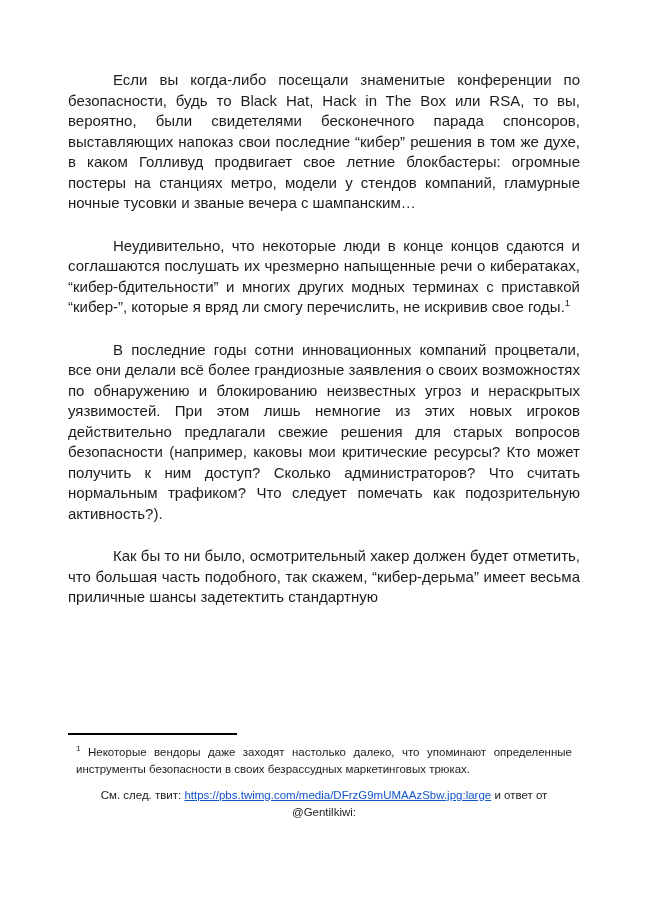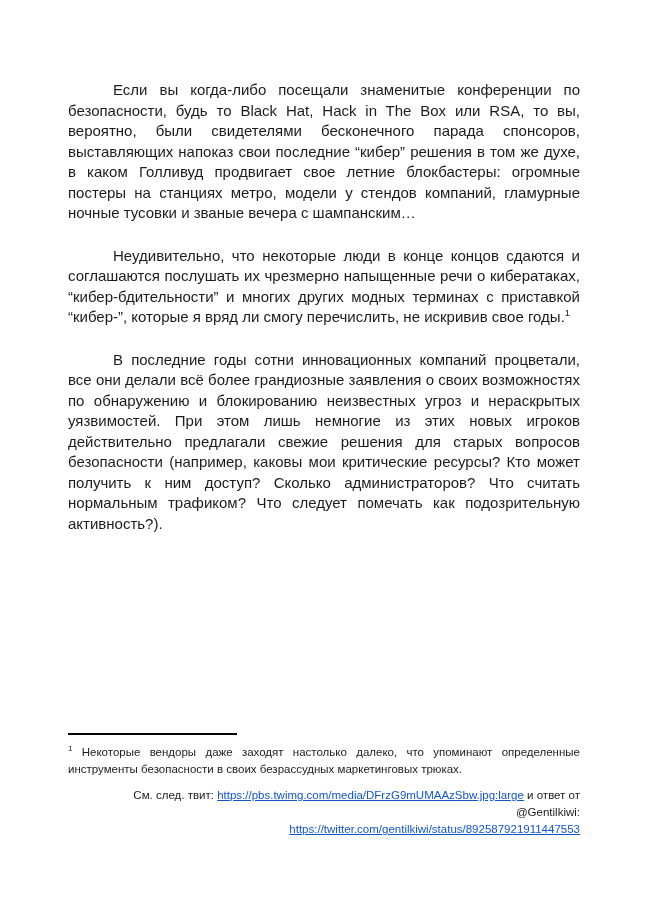--- a/index.html
+++ b/index.html
@@ -21,21 +21,21 @@
     width: 512px;
     height: 907px;
   }
   .body-text {
     position: absolute;
     left: 0;
     top: 62px;
     width: 512px;
   }
   .body-text p {
-    margin: 18px 0 22px 0;
+    margin: 8px 0 22px 0;
     font-size: 15px;
     line-height: 20.5px;
     color: #1c1c1c;
     text-align: justify;
     text-indent: 45px;
   }
   .body-text p sup {
     font-size: 9.5px;
     line-height: 0;
     vertical-align: super;
@@ -46,53 +46,54 @@
     top: 733px;
     width: 512px;
   }
   .footnote-separator {
     width: 169px;
     height: 0;
     border-top: 2px solid #000000;
     margin-bottom: 9px;
   }
   .footnote-area p {
-    margin: 0;
+    margin: 8px;
     font-size: 11.5px;
     line-height: 17px;
     color: #1c1c1c;
   }
   .footnote-text {
     text-align: justify;
   }
   .footnote-text sup {
     font-size: 8px;
     line-height: 0;
     vertical-align: super;
   }
   .footnote-links {
     margin-top: 9px !important;
-    text-align: right;
+    text-align: center;
   }
   a.fn-link {
     color: #1155cc;
     text-decoration: underline;
     cursor: pointer;
   }
 </style>
 </head>
 <body>
 
 <div class="page">
 
   <div class="body-text">
     <p><span>Если вы когда-либо посещали знаменитые конференции по безопасности, будь то Black Hat, Hack in The Box или RSA, то вы, вероятно, были свидетелями бесконечного парада спонсоров, выставляющих напоказ свои последние “кибер” решения в том же духе, в каком Голливуд продвигает свое летние блокбастеры: огромные постеры на станциях метро, модели у стендов компаний, гламурные ночные тусовки и званые вечера с шампанским…</span></p>
     <p><span>Неудивительно, что некоторые люди в конце концов сдаются и соглашаются послушать их чрезмерно напыщенные речи о кибератаках, “кибер-бдительности” и многих других модных терминах с приставкой “кибер-”, которые я вряд ли смогу перечислить, не искривив свое годы.</span><sup>1</sup></p>
     <p><span>В последние годы сотни инновационных компаний процветали, все они делали всё более грандиозные заявления о своих возможностях по обнаружению и блокированию неизвестных угроз и нераскрытых уязвимостей. При этом лишь немногие из этих новых игроков действительно предлагали свежие решения для старых вопросов безопасности (например, каковы мои критические ресурсы? Кто может получить к ним доступ? Сколько администраторов? Что считать нормальным трафиком? Что следует помечать как подозрительную активность?).</span></p>
+    <p><span>Как бы то ни было, осмотрительный хакер должен будет отметить, что большая часть подобного, так скажем, “кибер-дерьма” имеет весьма приличные шансы задетектить стандартную</span></p>
   </div>
 
   <div class="footnote-area">
     <div class="footnote-separator"></div>
     <p class="footnote-text"><sup>1</sup><span> Некоторые вендоры даже заходят настолько далеко, что упоминают определенные инструменты безопасности в своих безрассудных маркетинговых трюках.</span></p>
-    <p class="footnote-links"><span>См. след. твит: </span><a class="fn-link">https://pbs.twimg.com/media/DFrzG9mUMAAzSbw.jpg:large</a><span> и ответ от @Gentilkiwi:</span><br><a class="fn-link">https://twitter.com/gentilkiwi/status/892587921911447553</a></p>
+    <p class="footnote-links"><span>См. след. твит: </span><a class="fn-link">https://pbs.twimg.com/media/DFrzG9mUMAAzSbw.jpg:large</a><span> и ответ от @Gentilkiwi:</span><br></p>
   </div>
 
 </div>
 
 </body></html>

